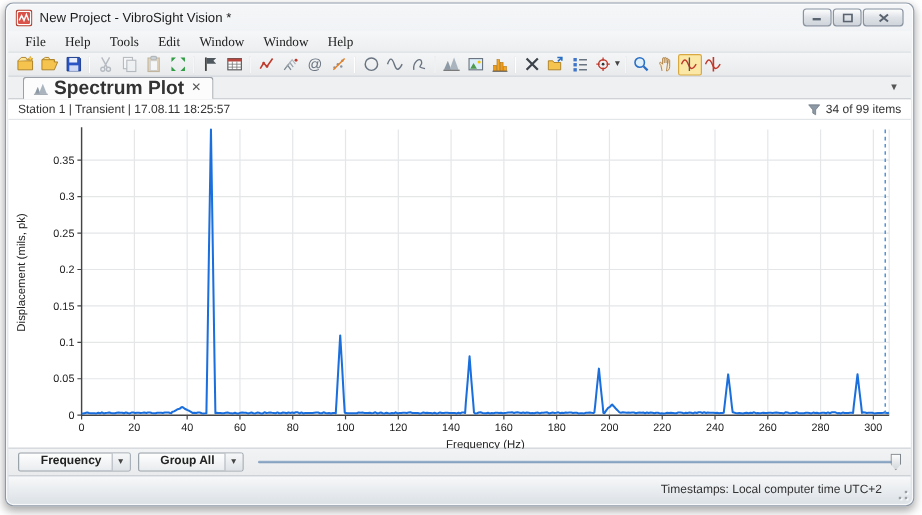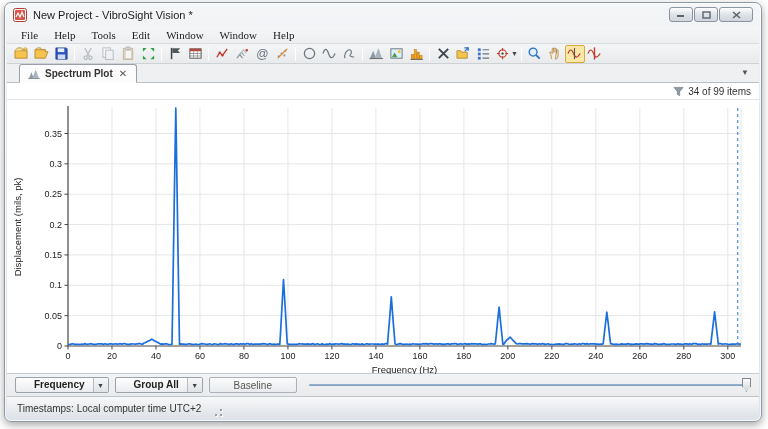--- a/index.html
+++ b/index.html
@@ -30,21 +30,21 @@
   .tb-sep { width:1px; height:14px; margin:0 3px; background:#c3c8cd; border-right:1px solid #fff; }
   .tb-btn { width:20px; height:18px; display:flex; align-items:center; justify-content:center; border:1px solid transparent; border-radius:2px; }
   .tb-btn.disabled { opacity:.42; }
   .tb-btn.active { background:#fce8a6; border-color:#d8a941; }
   .tb-btn svg { display:block; }
   .tb-caret { font-size:7px; color:#444; margin-left:-2px; }
   
   .tabstrip { position:absolute; left:2px; top:61px; right:2px; height:19px; background:#eef0f2; border-bottom:1px solid #b9bec3; }
   .tab { position:absolute; left:12px; bottom:-1px; height:19px; display:flex; align-items:center; gap:5px;
     background:#fcfcfc; border:1px solid #9aa0a6; border-bottom:1px solid #fcfcfc; border-radius:3px 3px 0 0; padding:0 8px; }
-  .tab-label { font-size:10px; font-weight:bold; color:#333; }
+  .tab-label { font-size:16px; font-weight:bold; color:#333; }
   .tab-close { font-size:10px; color:#555; line-height:10px; padding:0 1px; }
   .strip-caret { position:absolute; right:10px; top:4px; font-size:8px; color:#555; }
   
   .plotpanel { position:absolute; left:2px; top:80px; right:2px; bottom:47px; background:#ffffff; border-bottom:1px solid #c6cbd0; }
   .info-row { position:absolute; left:0; top:0; right:0; height:17px; display:flex; align-items:center; padding:0 8px;
     border-bottom:1px solid #e3e6e9; background:#fff; }
   .info-left { font-size:10px; color:#333; }
   .info-right { margin-left:auto; display:flex; align-items:center; gap:4px; font-size:10px; color:#333; }
   .chart-wrap { position:absolute; left:0; top:17px; right:0; bottom:0; }
   .chart-wrap svg { display:block; }
@@ -56,21 +56,21 @@
   .combo-arrow { width:15px; border-left:1px solid #b6bcc2; display:flex; align-items:center; justify-content:center; font-size:7px; color:#444;
     background:linear-gradient(#f6f7f8,#dfe3e7); }
   .btn { height:16px; min-width:88px; border:1px solid #aab1b8; border-radius:2px; background:linear-gradient(#fbfbfc,#e8ebee);
     font-size:10px; color:#555; display:flex; align-items:center; justify-content:center; padding:0 10px; }
   .slider { position:relative; flex:1; height:16px; margin-left:6px; }
   .slider-track { position:absolute; left:0; right:4px; top:7px; height:2px; background:linear-gradient(#9db4cd,#7e9cbd); border-radius:1px; }
   .slider-thumb { position:absolute; right:0; top:1px; width:9px; height:14px; background:linear-gradient(#fcfcfc,#d2d6da);
     border:1px solid #7f868d; clip-path:polygon(0 0,100% 0,100% 60%,50% 100%,0 60%); }
   
   .statusbar { position:absolute; left:2px; bottom:2px; right:2px; height:23px; border-radius:0 0 6px 6px;
-    background:linear-gradient(#f7f8f9,#dde2e7); border-top:1px solid #c0c5ca; display:flex; align-items:center; }
+    background:linear-gradient(#f7f8f9,#dde2e7); border-top:1px solid #c0c5ca; display:flex; align-items:center; justify-content:flex-end; }
   .status-cell { font-size:10px; color:#333; padding:0 10px; display:flex; align-items:center; gap:5px; height:100%; }
   .status-cell + .status-cell { border-left:1px solid #c3c8cd; box-shadow:-1px 0 0 #fff; }
   .dot { width:9px; height:9px; border-radius:50%; background:radial-gradient(circle at 35% 30%, #6fdc6f, #22a522 70%); border:1px solid #1d7a1d; }
   .grip { width:14px; height:100%; position:relative; }
   .grip i { position:absolute; width:2px; height:2px; background:#9aa0a6; box-shadow:1px 1px 0 #fff; }
 </style>
 </head>
 <body>
 
 <div class="window">
@@ -324,20 +324,21 @@
         <line x1="0" y1="11.5" x2="14" y2="11.5" stroke="#6d7884" stroke-width="1"></line>
       </svg>
       <span class="tab-label">Spectrum Plot</span>
       <span class="tab-close">✕</span>
     </div>
     <span class="strip-caret">▼</span>
   </div>
 
   <div class="plotpanel">
     <div class="info-row">
+      <span class="info-left">Station 1 | Transient | 17.08.11 18:25:57</span>
       <span class="info-right">
         <svg width="11" height="11" viewBox="0 0 12 12">
           <path d="M1 1.5 H11 L7.3 6 V10.5 L4.7 9 V6 Z" fill="#8d99a5" stroke="#6d7884" stroke-width="0.7"></path>
         </svg>
         <span>34 of 99 items</span>
       </span>
     </div>
     <div class="chart-wrap">
       <svg id="chart" width="753" height="280" viewBox="0 0 753 280">
           <line x1="104.98692810457516" y1="8" x2="104.98692810457516" y2="246" stroke="#e4e6e8" stroke-width="1"></line>
@@ -423,21 +424,20 @@
 
   <div class="controls">
     <div class="combo">
       <span class="combo-text">Frequency</span>
       <span class="combo-arrow">▼</span>
     </div>
     <div class="combo">
       <span class="combo-text">Group All</span>
       <span class="combo-arrow">▼</span>
     </div>
-    <div class="btn">Baseline</div>
     <div class="slider">
       <div class="slider-track"></div>
       <div class="slider-thumb"></div>
     </div>
   </div>
 
   <div class="statusbar">
     <span class="status-cell">
       <span>Timestamps: Local computer time UTC+2</span>
     </span>

